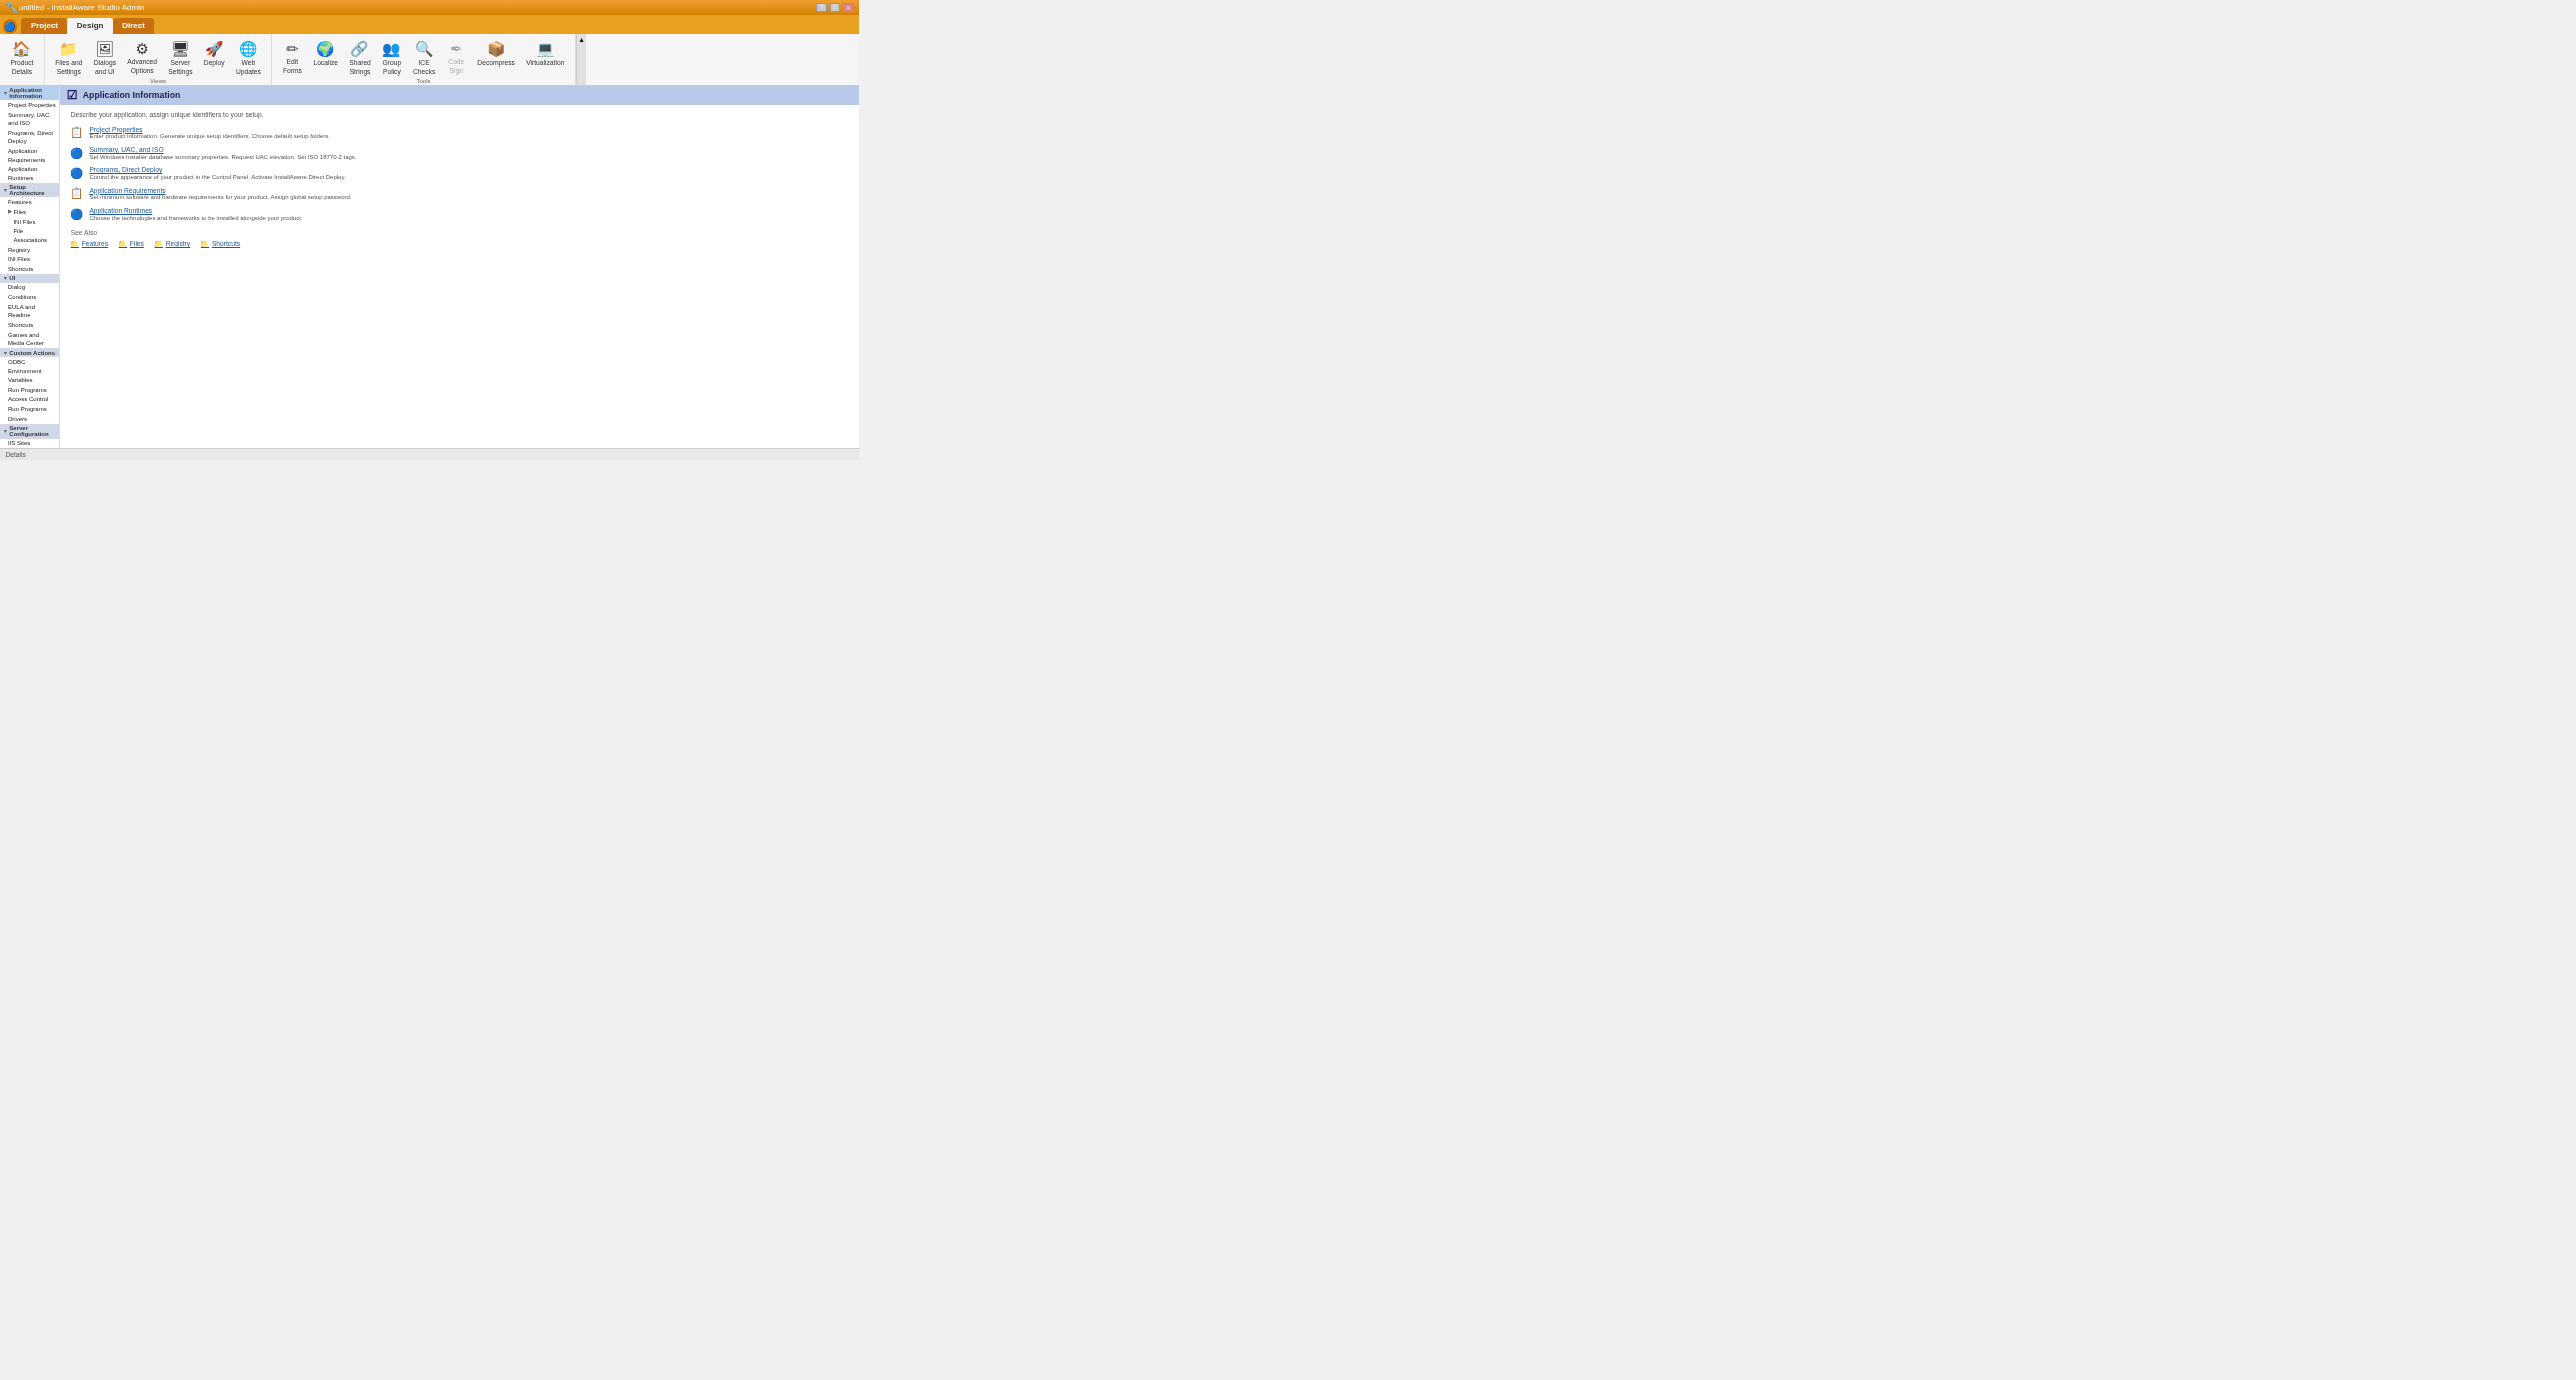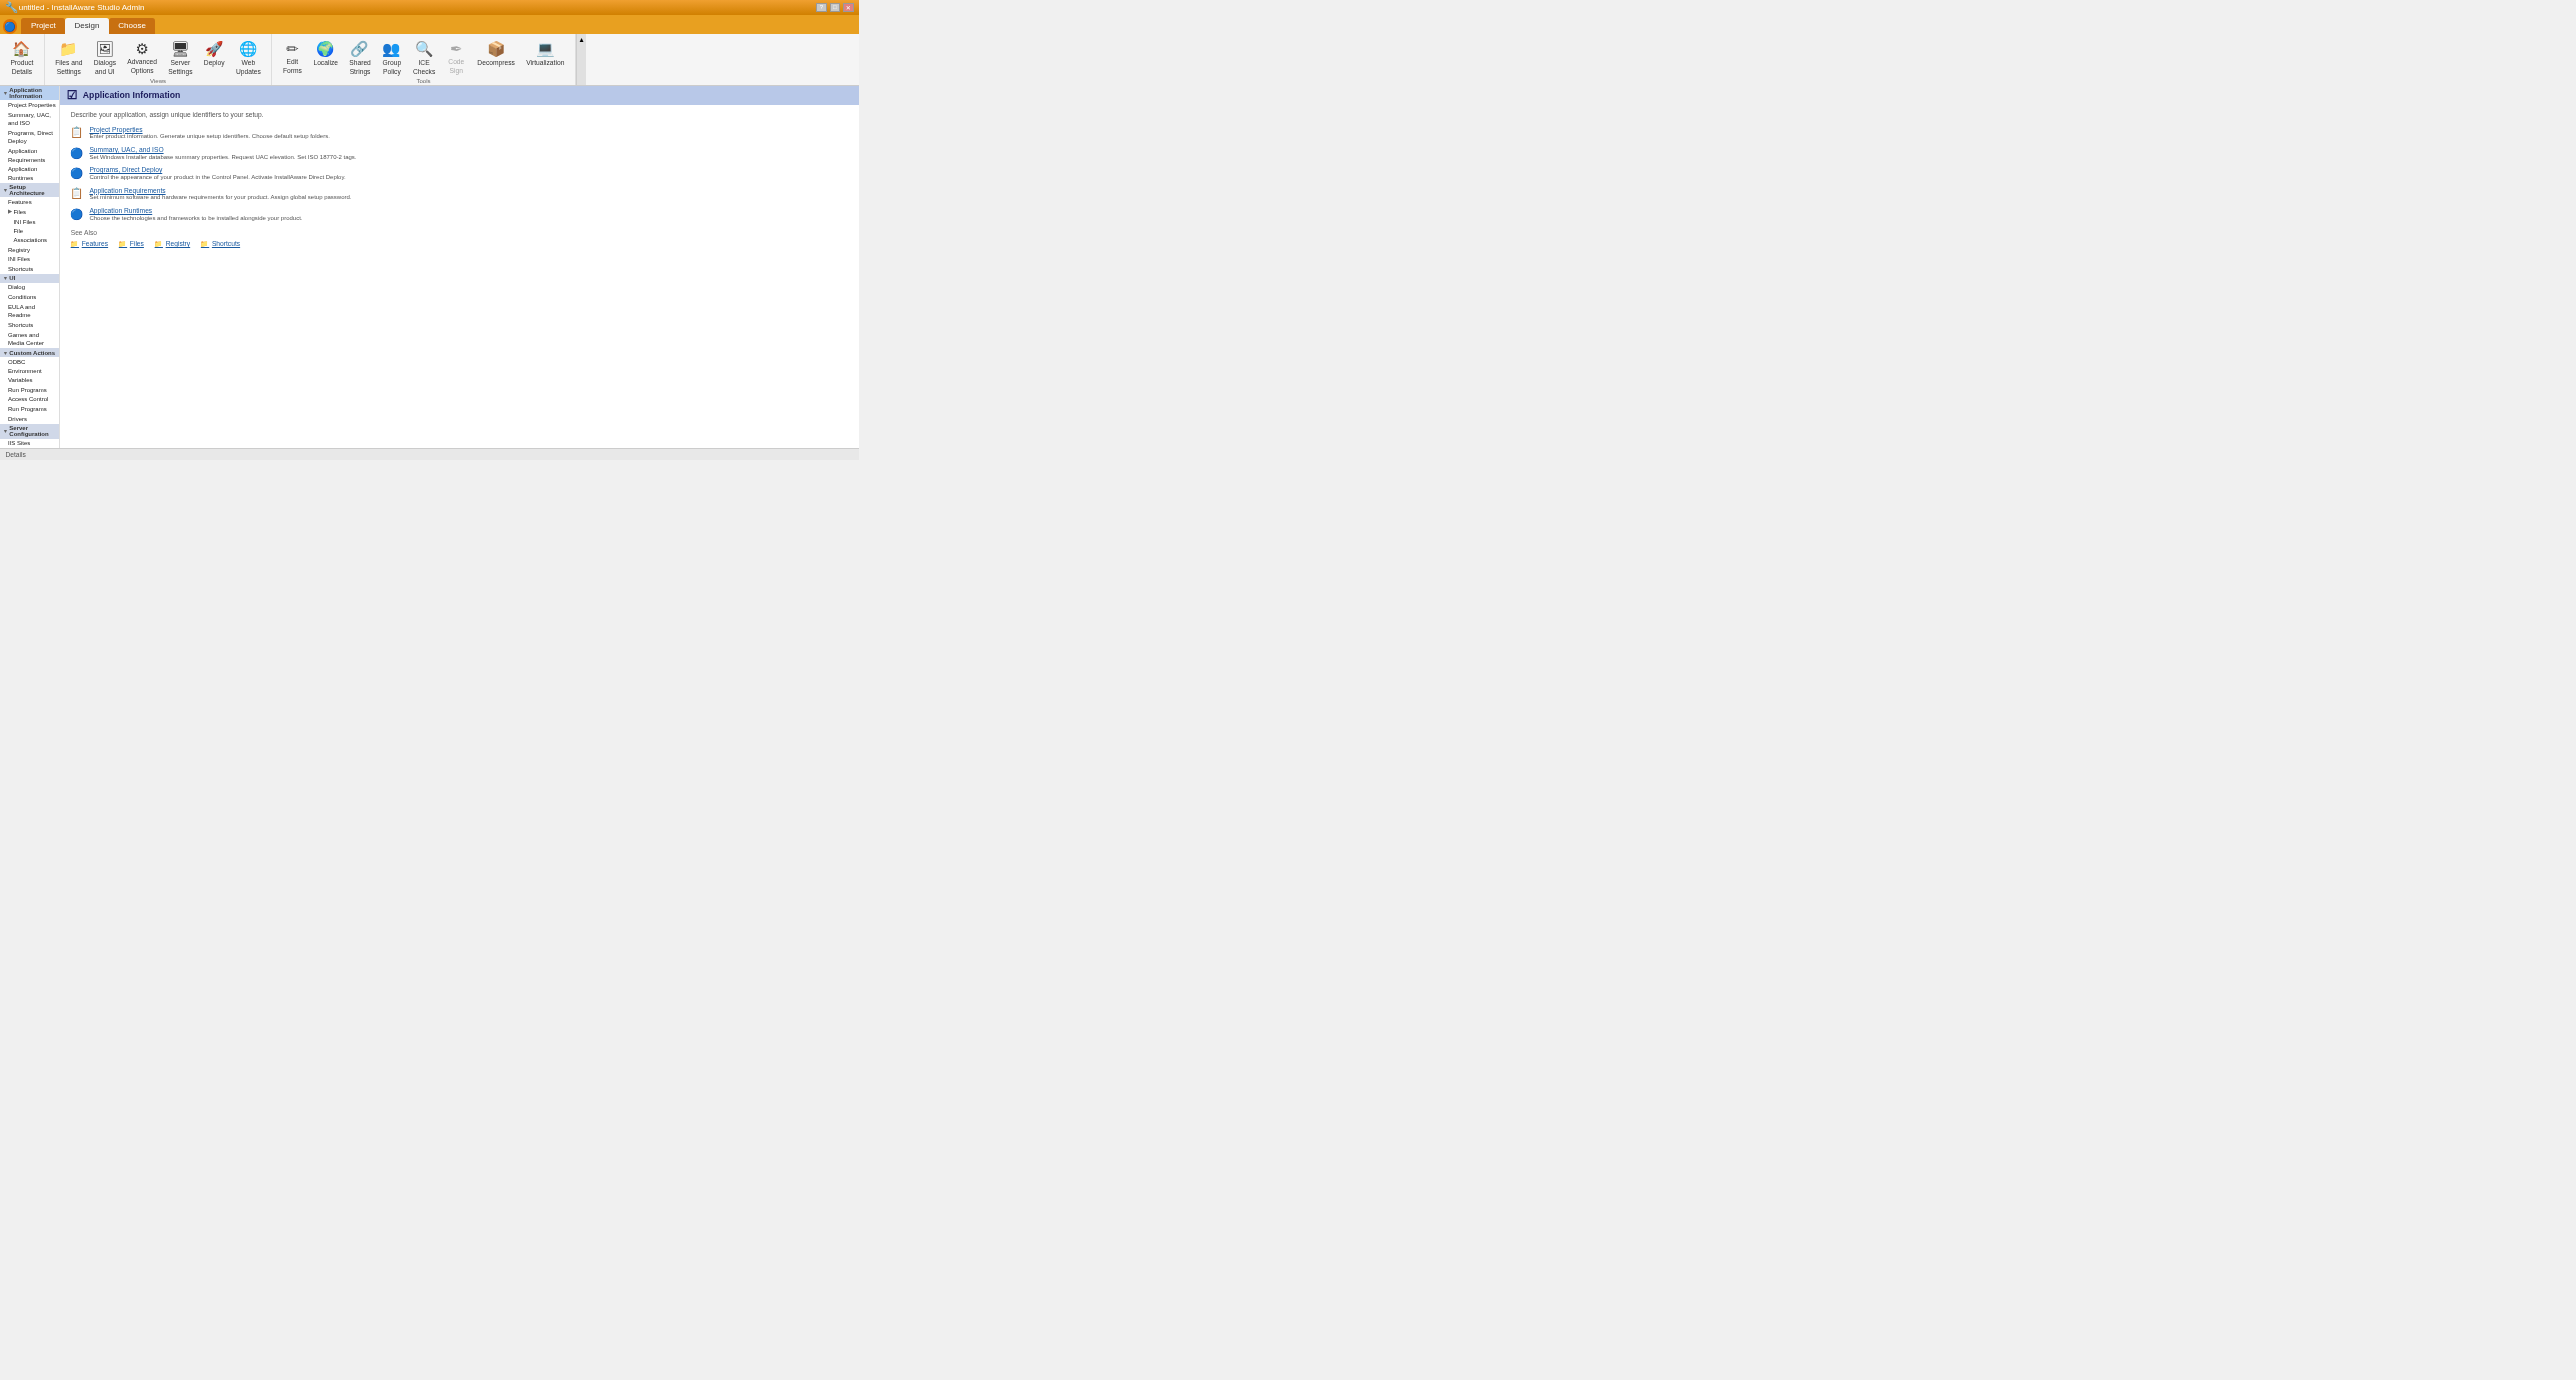--- a/index.html
+++ b/index.html
@@ -29,20 +29,21 @@
       padding-left: 2.7px;
     }
     .tab {
       padding: 2.7px 9.4px;
       font-size: 8px;
       cursor: pointer;
       border-radius: 2.7px 2.7px 0 0;
       height: 16px;
       display: flex;
       align-items: center;
+      font-weight: bold;
     }
     .tab.active { background: #f5f5f5; color: #333; }
     .tab.inactive { background: #c87010; color: #fff; }
     .tab-logo { width: 14.8px; height: 14.8px; background: #e07000; border-radius: 50%; margin-right: 4px; display: flex; align-items: center; justify-content: center; font-size: 9.4px; }
 
     
     .ribbon {
       background: #f5f5f5;
       border-bottom: 0.7px solid #ccc;
       display: flex;
@@ -188,21 +189,21 @@
     <div class="title-bar-btn">?</div>
     <div class="title-bar-btn">□</div>
     <div class="title-bar-btn" style="background:#e08080;">✕</div>
   </div>
 </div>
 
 <div class="tab-bar">
   <div class="tab-logo">🔵</div>
   <div class="tab inactive">Project</div>
   <div class="tab active">Design</div>
-  <div class="tab inactive">Choose</div>
+  <div class="tab inactive">Direct</div>
 </div>
 
 <div class="ribbon">
 
   <div class="ribbon-group">
     <div class="ribbon-items">
       <div class="ribbon-btn">
         <span class="ribbon-icon">🏠</span>
         <span class="ribbon-label">Product<br>Details</span>
       </div>

